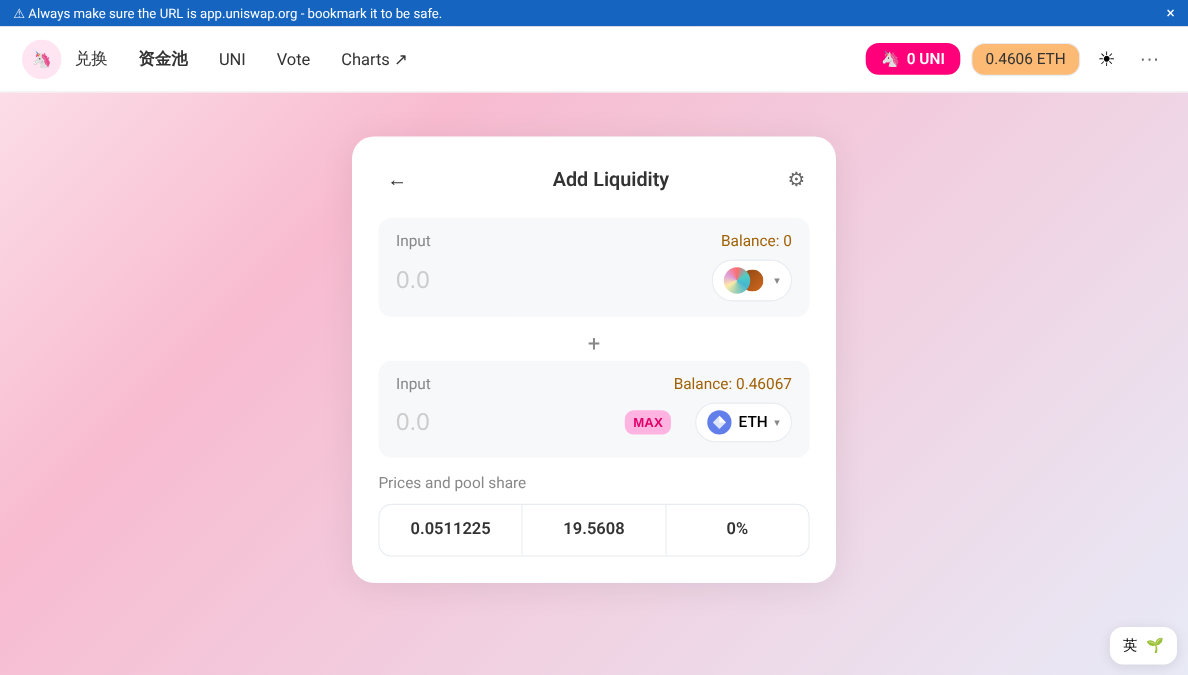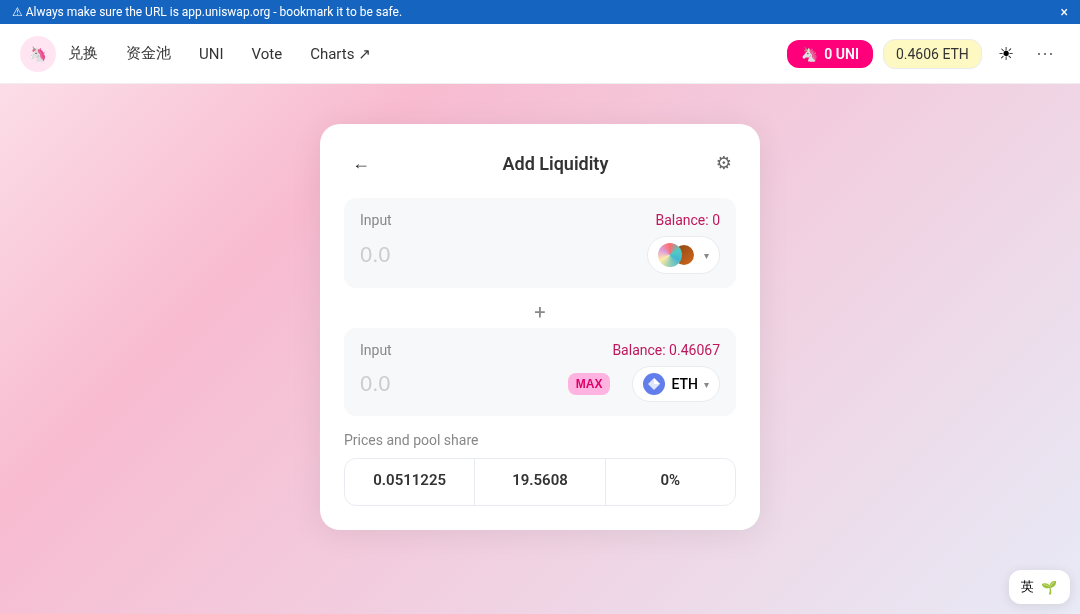--- a/index.html
+++ b/index.html
@@ -50,39 +50,39 @@
       flex: 1;
     }
     .nav-link {
       padding: 8px 12px;
       font-size: 15px;
       color: #333;
       cursor: pointer;
       border-radius: 8px;
       text-decoration: none;
     }
-    .nav-link.active { font-weight: 400; }
+    .nav-link.active { font-weight: 700; }
     .nav-right {
       display: flex;
       align-items: center;
       gap: 10px;
     }
     .uni-badge {
       background: #ff007a;
       color: white;
       border-radius: 12px;
       padding: 6px 14px;
       font-size: 14px;
       font-weight: 600;
       display: flex;
       align-items: center;
       gap: 6px;
     }
     .eth-balance {
-      background: #fef9c3;
+      background: #fdba74;
       border: 1px solid #e8ecf0;
       border-radius: 12px;
       padding: 6px 12px;
       font-size: 14px;
       color: #333;
       cursor: pointer;
     }
     .wallet-addr {
       background: #f7f8fa;
       border: 1px solid #e8ecf0;
@@ -187,21 +187,21 @@
       justify-content: space-between;
       align-items: flex-start;
       margin-bottom: 8px;
     }
     .input-label {
       font-size: 14px;
       color: #888;
     }
     .input-balance {
       font-size: 14px;
-      color: #be185d;
+      color: #a16207;
     }
     .input-row {
       display: flex;
       align-items: center;
       justify-content: space-between;
     }
     .input-amount {
       font-size: 22px;
       color: #ccc;
       background: none;

